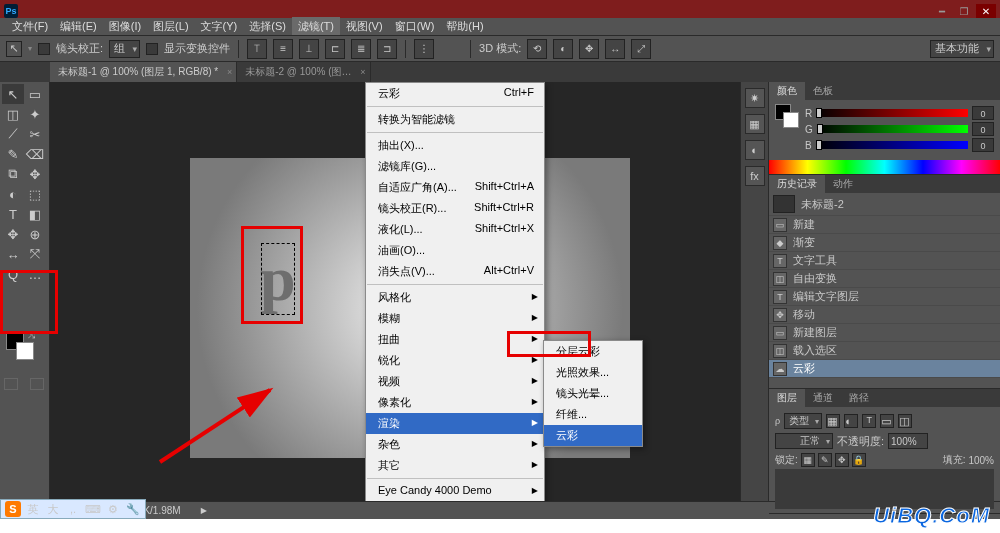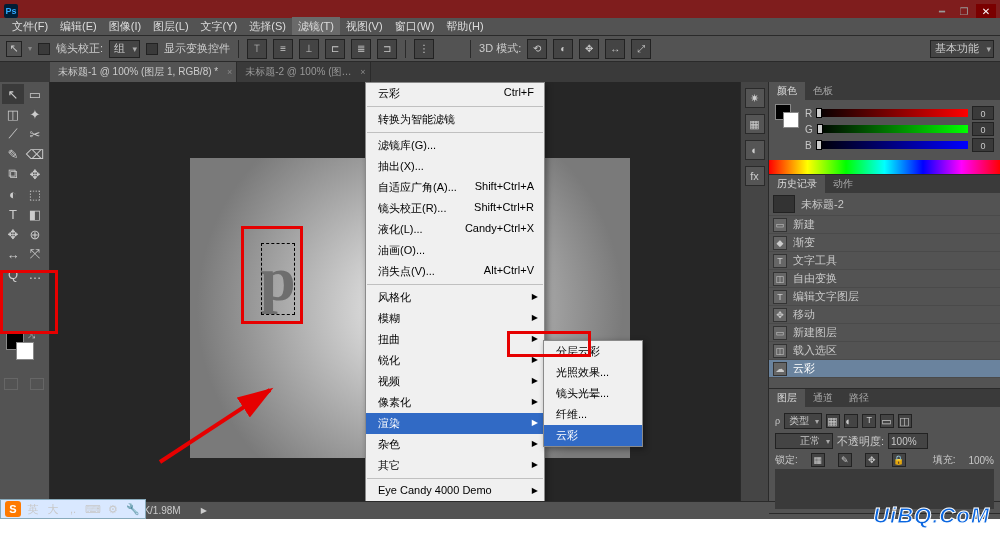--- a/index.html
+++ b/index.html
@@ -94,21 +94,21 @@
 .history-item { display: flex; align-items: center; height: 18px; padding: 0 4px; border-bottom: 1px solid #4a4a4a; gap: 6px; }
 .history-item .hicon { width: 14px; height: 14px; background: #666; border: 1px solid #333; font-size: 9px; display: flex; align-items: center; justify-content: center; color: #ccc; }
 .history-item.active { background: #6a839e; color: #fff; }
 .history-thumb { display:flex; align-items:center; gap:6px; padding:2px 4px; border-bottom:1px solid #4a4a4a; }
 .history-thumb .t { width:22px; height:18px; background:#333; border:1px solid #222; }
 
 .layers-opts { display: flex; align-items: center; gap: 4px; padding: 2px 0; flex-wrap: wrap; }
 .layers-opts .dropdown { height: 16px; background: #444; border: 1px solid #222; padding: 0 12px 0 4px; position: relative; font-size: 10px; display: flex; align-items: center; justify-content: flex-end; }
 .layers-opts .dropdown::after { content: "▾"; position: absolute; right: 2px; font-size: 8px; color: #aaa; }
 .layers-opts .field { height: 16px; width: 40px; background: #444; border: 1px solid #222; font-size: 10px; display: flex; align-items: center; padding: 0 2px; }
-.lock-row { display: flex; align-items: center; gap: 13px; padding: 2px 0; font-size: 10px; }
+.lock-row { display: flex; align-items: center; gap: 3px; padding: 2px 0; font-size: 10px; }
 .lock-row .li { width: 14px; height: 14px; border: 1px solid #222; background: #444; display:flex; align-items:center; justify-content:center; font-size:9px; }
 .layers-list { background: #3a3a3a; height: 40px; }
 
 .collapsed-docks { width: 28px; background: #454545; border-left: 1px solid #2a2a2a; display: flex; flex-direction: column; align-items: center; padding-top: 6px; gap: 6px; }
 .collapsed-docks .dock-ico { width: 20px; height: 20px; background: #555; border: 1px solid #2a2a2a; display: flex; align-items: center; justify-content: center; font-size: 11px; color: #ccc; }
 
 
 .statusbar { height: 18px; background: #535353; border-top: 1px solid #2a2a2a; display: flex; align-items: center; padding: 0 50px; font-size: 10px; gap: 20px; color: #ccc; }
 
 
@@ -218,25 +218,25 @@
     <div class="canvas-doc">
     </div>
     <div class="canvas-p ants">p</div>
     <div class="wm2">www.psanz.com</div>
 
     <div class="filter-menu" id="filter-menu">
         <div class="mi">云彩<span class="shortcut">Ctrl+F</span></div>
         <hr>
         <div class="mi">转换为智能滤镜</div>
         <hr>
+        <div class="mi">抽出(X)...</div>
         <div class="mi">滤镜库(G)...</div>
-        <div class="mi">抽出(X)...</div>
         <div class="mi">自适应广角(A)...<span class="shortcut">Shift+Ctrl+A</span></div>
         <div class="mi">镜头校正(R)...<span class="shortcut">Shift+Ctrl+R</span></div>
-        <div class="mi">液化(L)...<span class="shortcut">Candy+Ctrl+X</span></div>
+        <div class="mi">液化(L)...<span class="shortcut">Shift+Ctrl+X</span></div>
         <div class="mi">油画(O)...</div>
         <div class="mi">消失点(V)...<span class="shortcut">Alt+Ctrl+V</span></div>
         <hr>
         <div class="mi has-sub">风格化</div>
         <div class="mi has-sub">模糊</div>
         <div class="mi has-sub">扭曲</div>
         <div class="mi has-sub">锐化</div>
         <div class="mi has-sub">视频</div>
         <div class="mi has-sub">像素化</div>
         <div class="mi has-sub hover">渲染</div>

